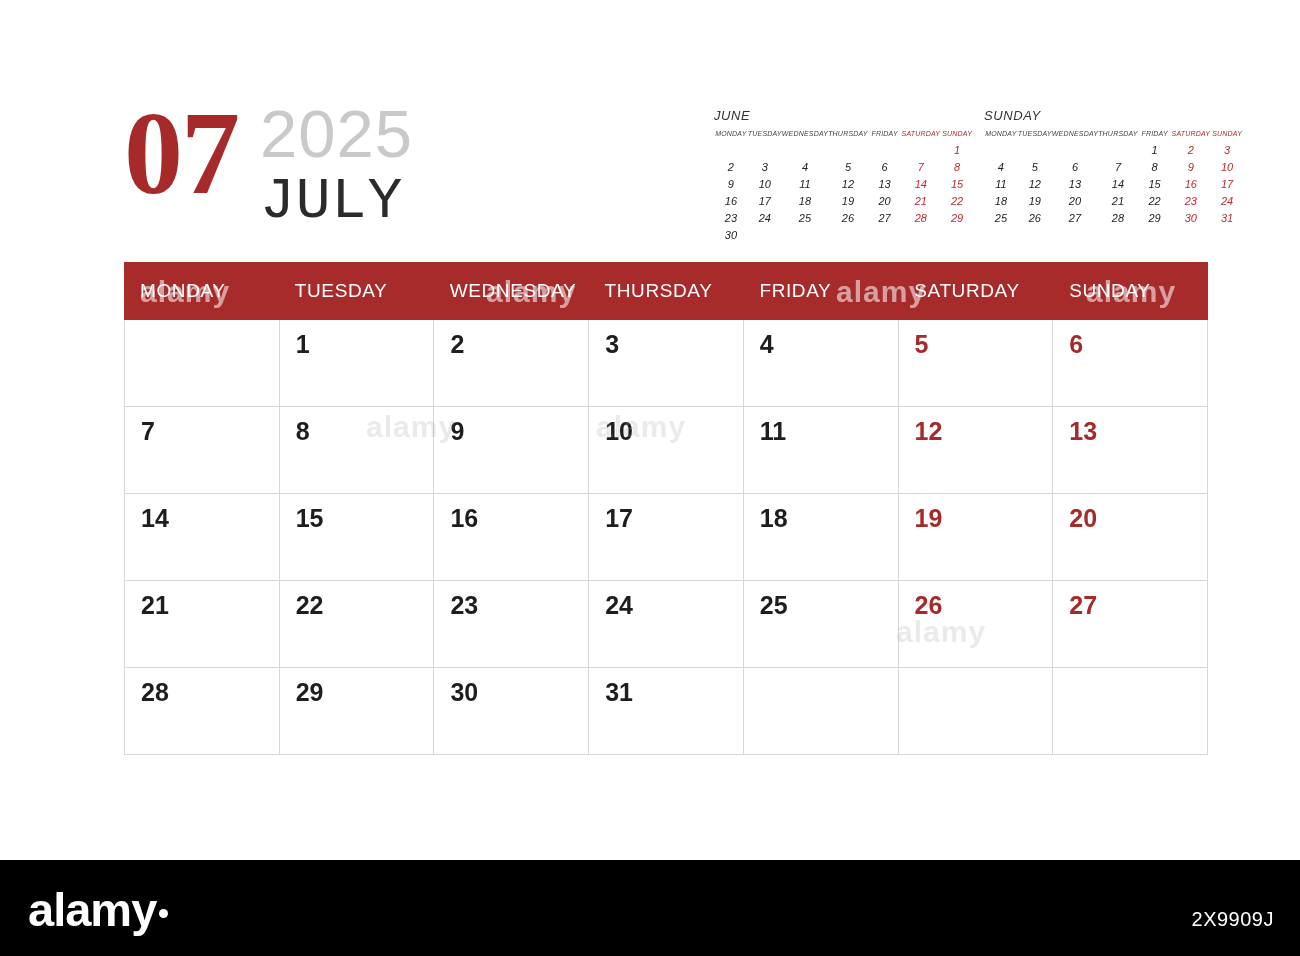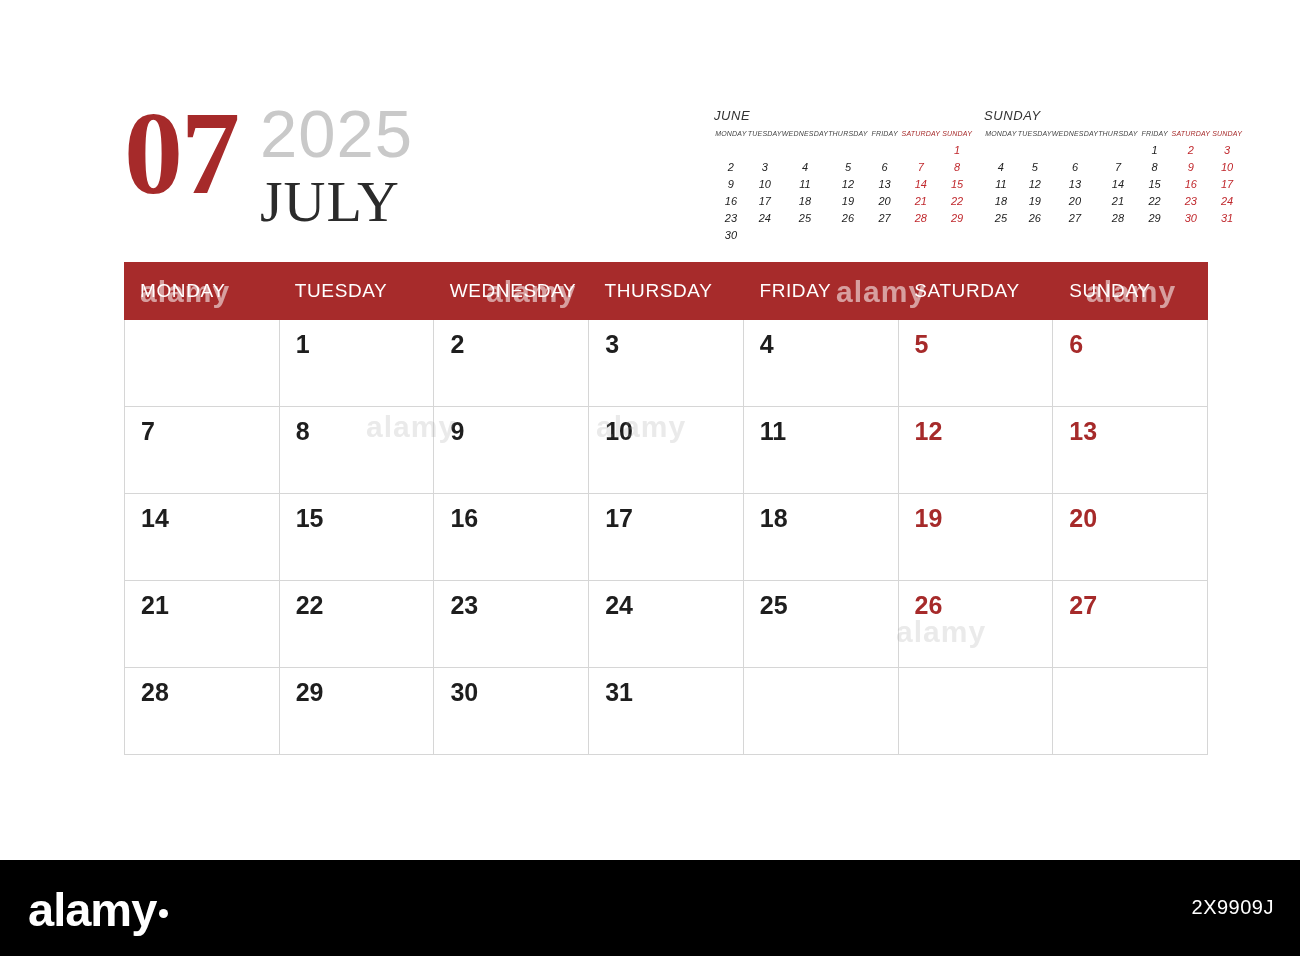--- a/index.html
+++ b/index.html
@@ -55,21 +55,21 @@
   }
   .year {
     font-family: "Liberation Sans", sans-serif;
     font-size: 67px;
     line-height: 62px;
     color: #c9c9c9;
     letter-spacing: 1px;
     font-weight: 400;
   }
   .month-name {
-    font-family: Liberation Serif, serif;
+    font-family: Liberation Mono, monospace;
     font-size: 58px;
     line-height: 62px;
     color: #2b2b2b;
     letter-spacing: 1px;
     font-weight: 400;
     margin-top: 6px;
   }
 
   
   .mini {
@@ -190,21 +190,21 @@
     width: 9px;
     height: 9px;
     background: #ffffff;
     border-radius: 50%;
     margin-left: 3px;
     vertical-align: middle;
   }
   .footer-id {
     position: absolute;
     right: 26px;
-    top: 36px;
+    top: 48px;
     font-size: 20px;
     letter-spacing: 0.5px;
     font-family: "Liberation Sans", sans-serif;
   }
 </style>
 </head>
 <body>
 
 <div class="sheet">
 

